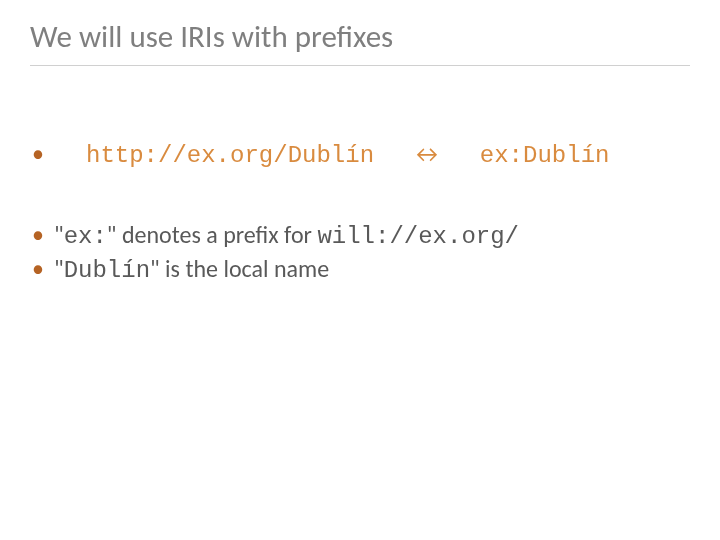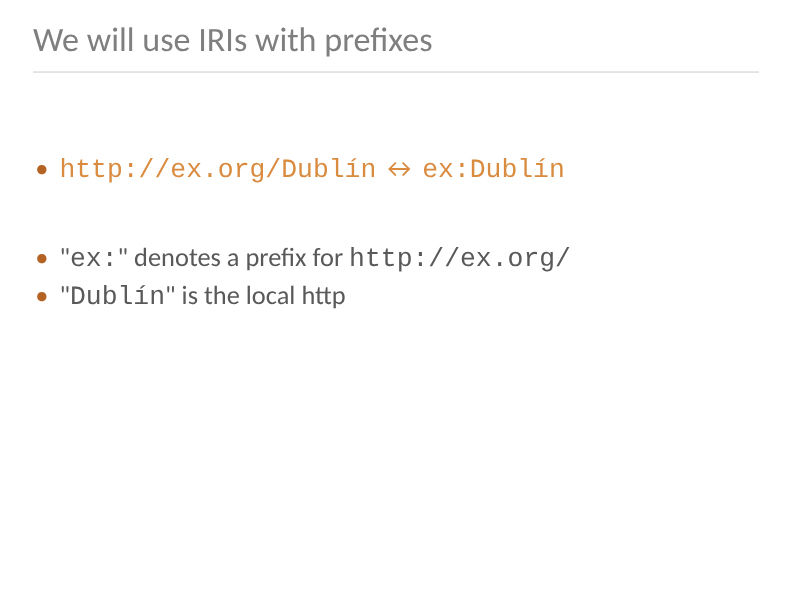--- a/index.html
+++ b/index.html
@@ -53,43 +53,43 @@
     color: #b56324;
     font-size: 24px;
     line-height: 1.35;
   }
   .group2 {
     margin-top: 46px;
   }
   .code {
     font-family: "Courier New", Courier, monospace;
   }
-  .orange { color: #d98b3f; }
+  .orange { color: #d98b3f; margin-left: 32px; }
   .arrow { font-family: Calibri, Arial, sans-serif; }
   .underline { }
 </style>
 </head>
 <body>
 
 <div class="slide">
 
   <h1 class="title">We will use IRIs with prefixes</h1>
   <hr class="rule">
 
   <div class="body">
     <ul>
 
       <li class="bullet">
         <span class="code orange">http://ex.org/Dublín</span><span class="arrow orange"> ↔ </span><span class="code orange">ex:Dublín</span>
       </li>
 
       <li class="bullet group2">
-        <span>"</span><span class="code">ex:</span><span>" denotes a </span><span class="underline">prefix</span><span> for </span><span class="code">http://ex.org/</span>
+        <span>"</span><span class="code">ex:</span><span>" denotes a </span><span class="underline">prefix</span><span> for </span><span class="code">will://ex.org/</span>
       </li>
 
       <li class="bullet">
-        <span>"</span><span class="code">Dublín</span><span>" is the </span><span class="underline">local http</span>
+        <span>"</span><span class="code">Dublín</span><span>" is the </span><span class="underline">local name</span>
       </li>
 
     </ul>
   </div>
 
 </div>
 
 </body></html>

